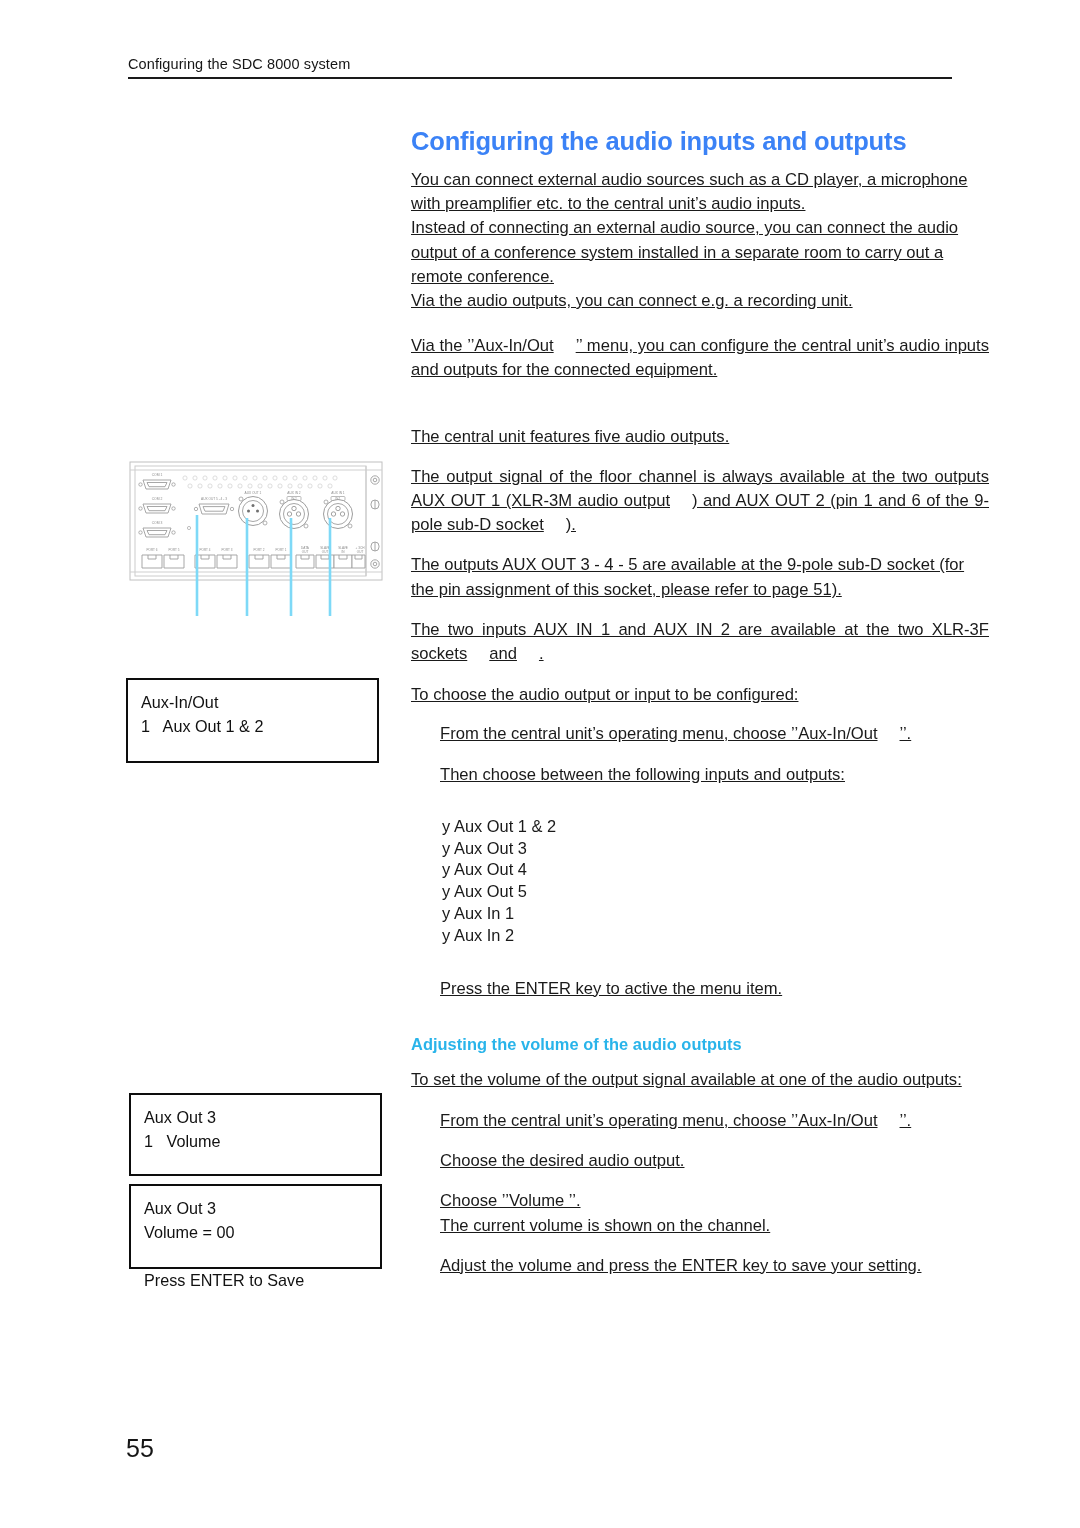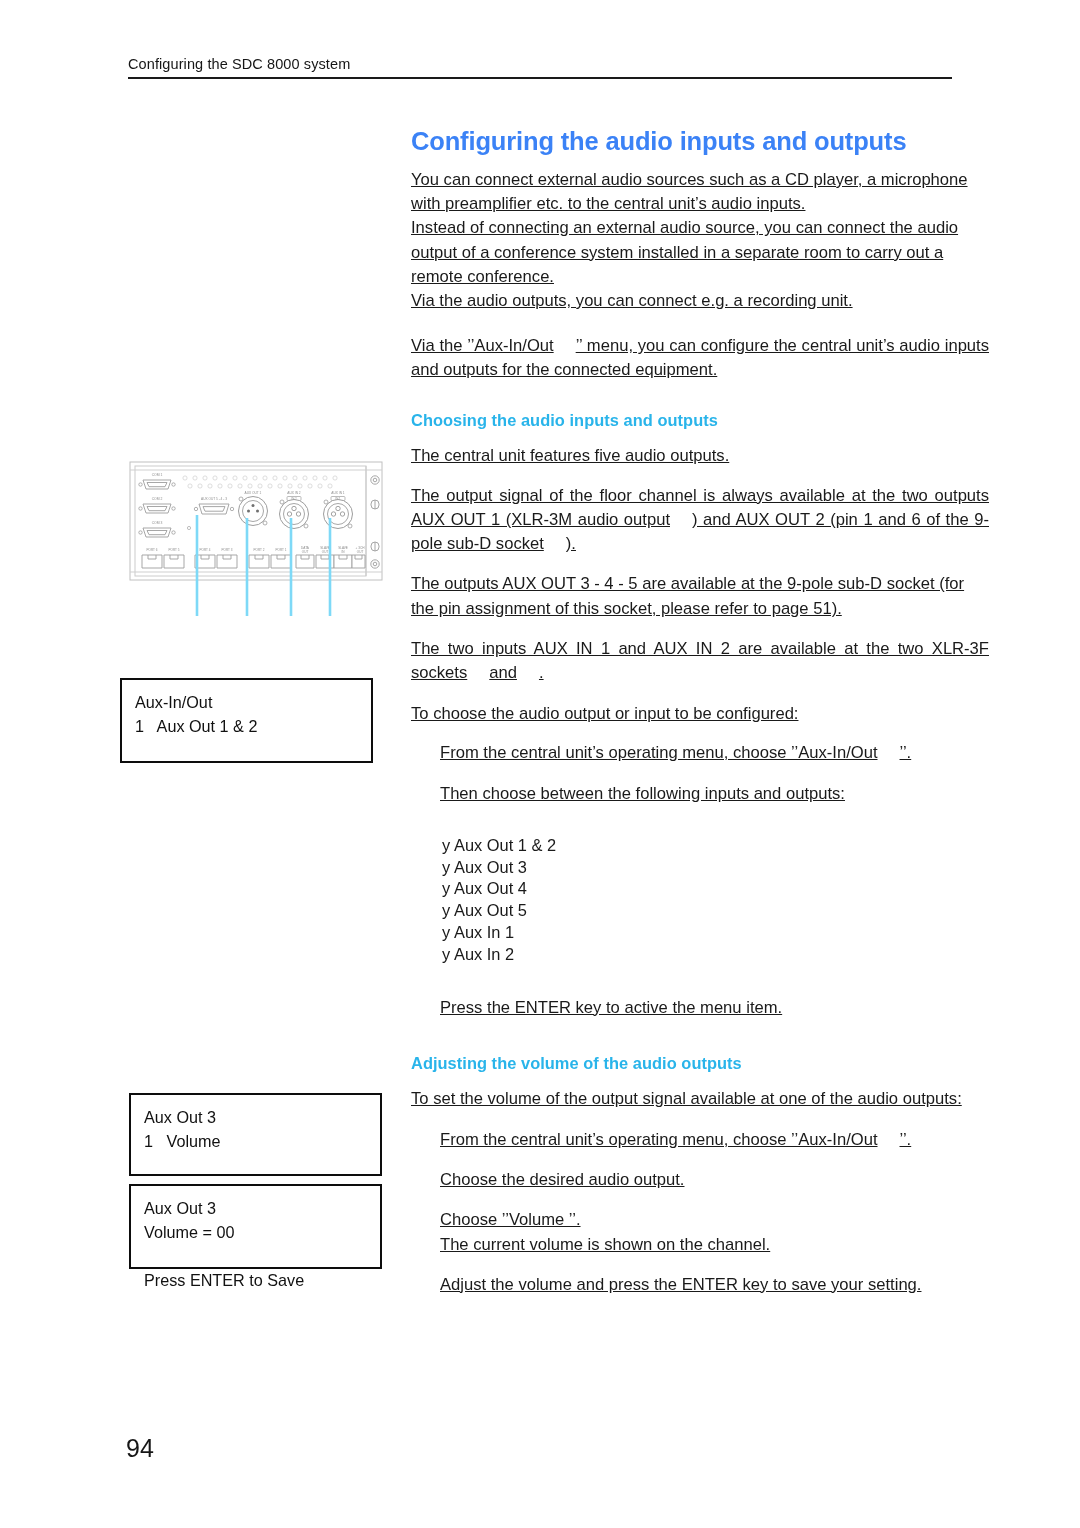--- a/index.html
+++ b/index.html
@@ -105,21 +105,21 @@
     padding: 10px 13px 0 13px;
   }
   .lcd-line {
     font-size: 16.2px;
     line-height: 24px;
     color: #111111;
     white-space: pre;
   }
   .lcd-line.blank { color: transparent; }
 
-  #lcd-aux-inout { left: 120px; top: 678px; width: 253px; height: 85px; }
+  #lcd-aux-inout { left: 126px; top: 678px; width: 253px; height: 85px; }
   #lcd-aux-out3-volume { left: 129px; top: 1093px; width: 253px; height: 83px; }
   #lcd-aux-out3-save { left: 129px; top: 1184px; width: 253px; height: 85px; }
 
   
   .figure {
     position: absolute;
     left: 129px;
     top: 458px;
     width: 254px;
     height: 160px;
@@ -349,21 +349,20 @@
       <span>remote conference.</span><br>
       <span>Via the audio outputs, you can connect e.g. a recording unit.</span>
     </p>
 
     <div style="height:21px"></div>
 
     <p class="para just"><span>Via the ’’Aux-In/Out</span><span class="gap-sym"></span><span>’’ menu, you can configure the central unit’s audio inputs and outputs for the connected equipment.</span></p>
 
     <div style="height:28px"></div>
 
-    <h2 class="sub-head">Choosing the audio inputs and outputs</h2>
 
     <div style="height:14px"></div>
 
     <p class="para">The central unit features five audio outputs.</p>
 
     <div style="height:16px"></div>
 
     <p class="para just"><span>The output signal of the floor channel is always available at the two outputs AUX OUT 1 (XLR-3M audio output</span><span class="gap-sym"></span><span>) and AUX OUT 2 (pin 1 and 6 of the 9-pole sub-D socket</span><span class="gap-sym"></span><span>).</span></p>
 
     <div style="height:16px"></div>
@@ -423,15 +422,15 @@
       <span>Choose ’’Volume ’’.</span><br>
       <span>The current volume is shown on the channel.</span>
     </p>
 
     <div style="height:16px"></div>
 
     <p class="para indent">Adjust the volume and press the ENTER key to save your setting.</p>
 
   </div>
 
-  <div class="folio">94</div>
+  <div class="folio">55</div>
 
 </div>
 
 </body></html>

